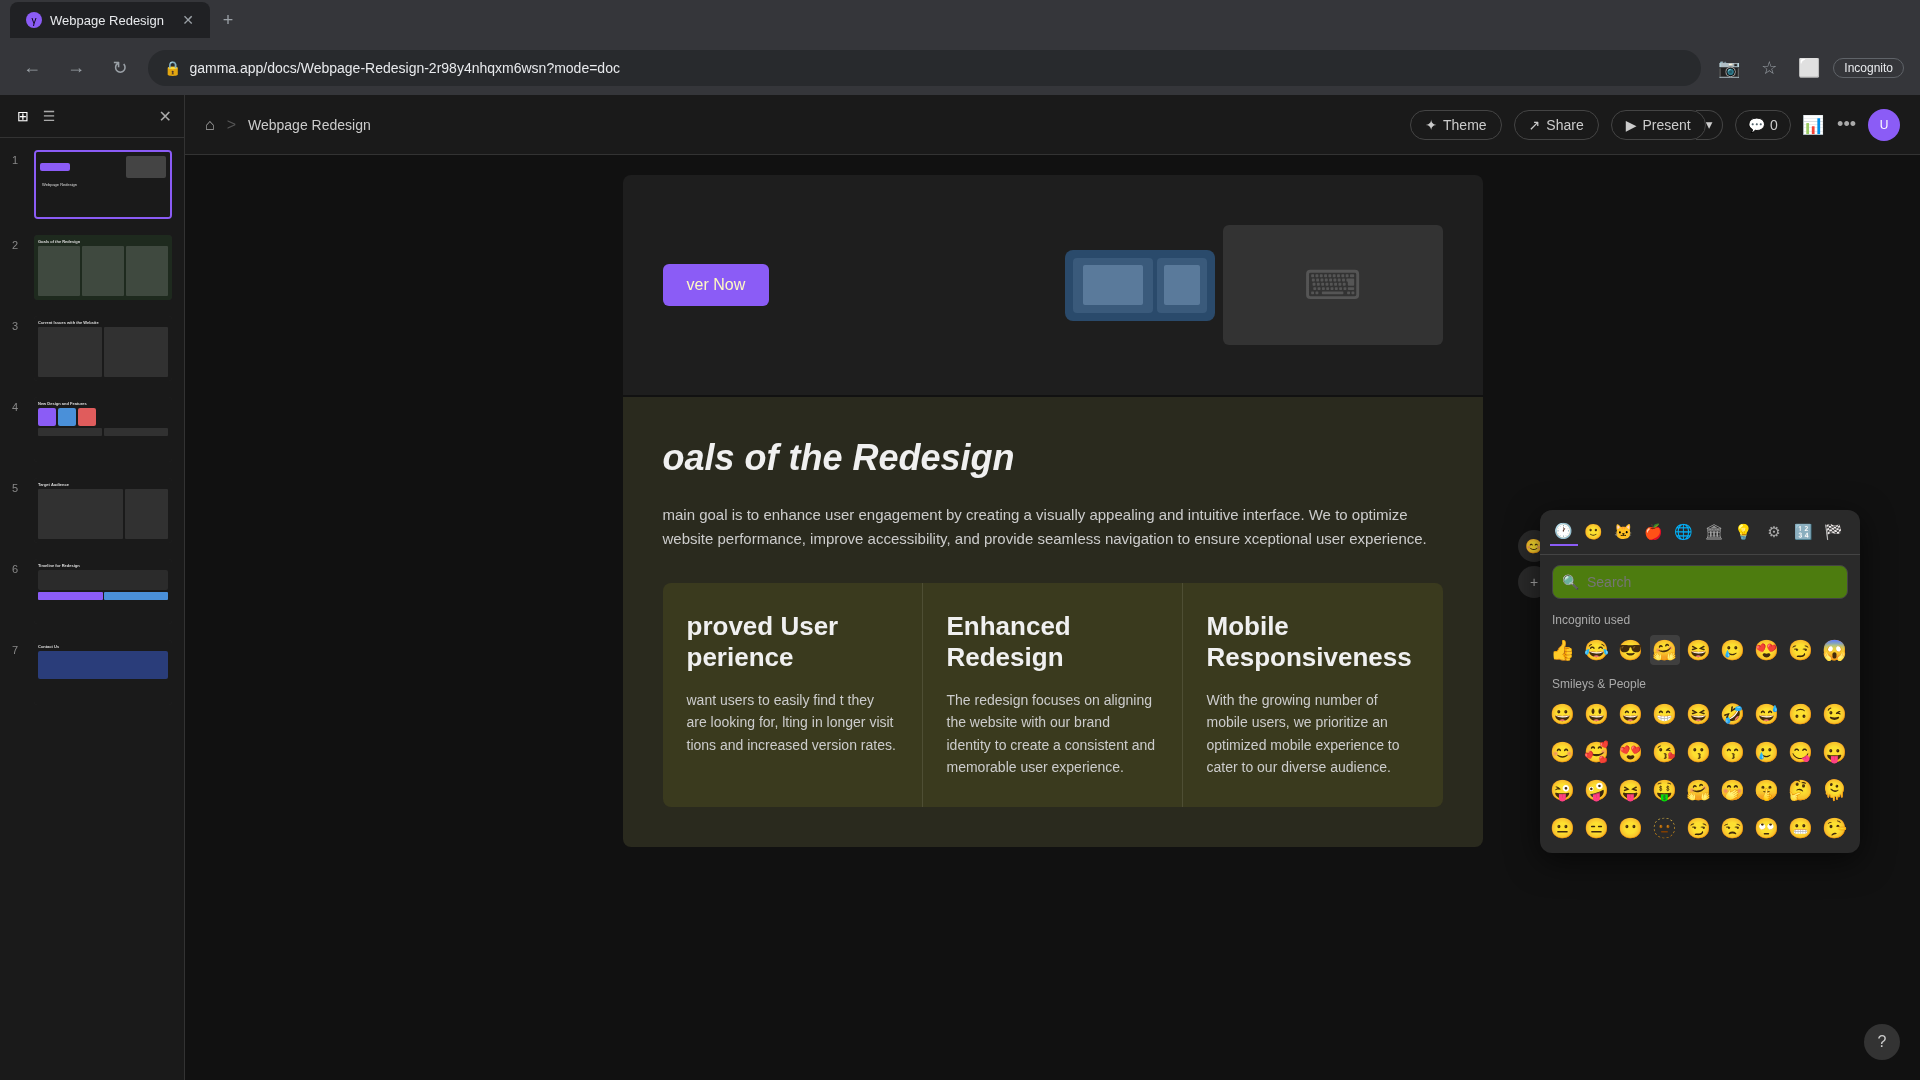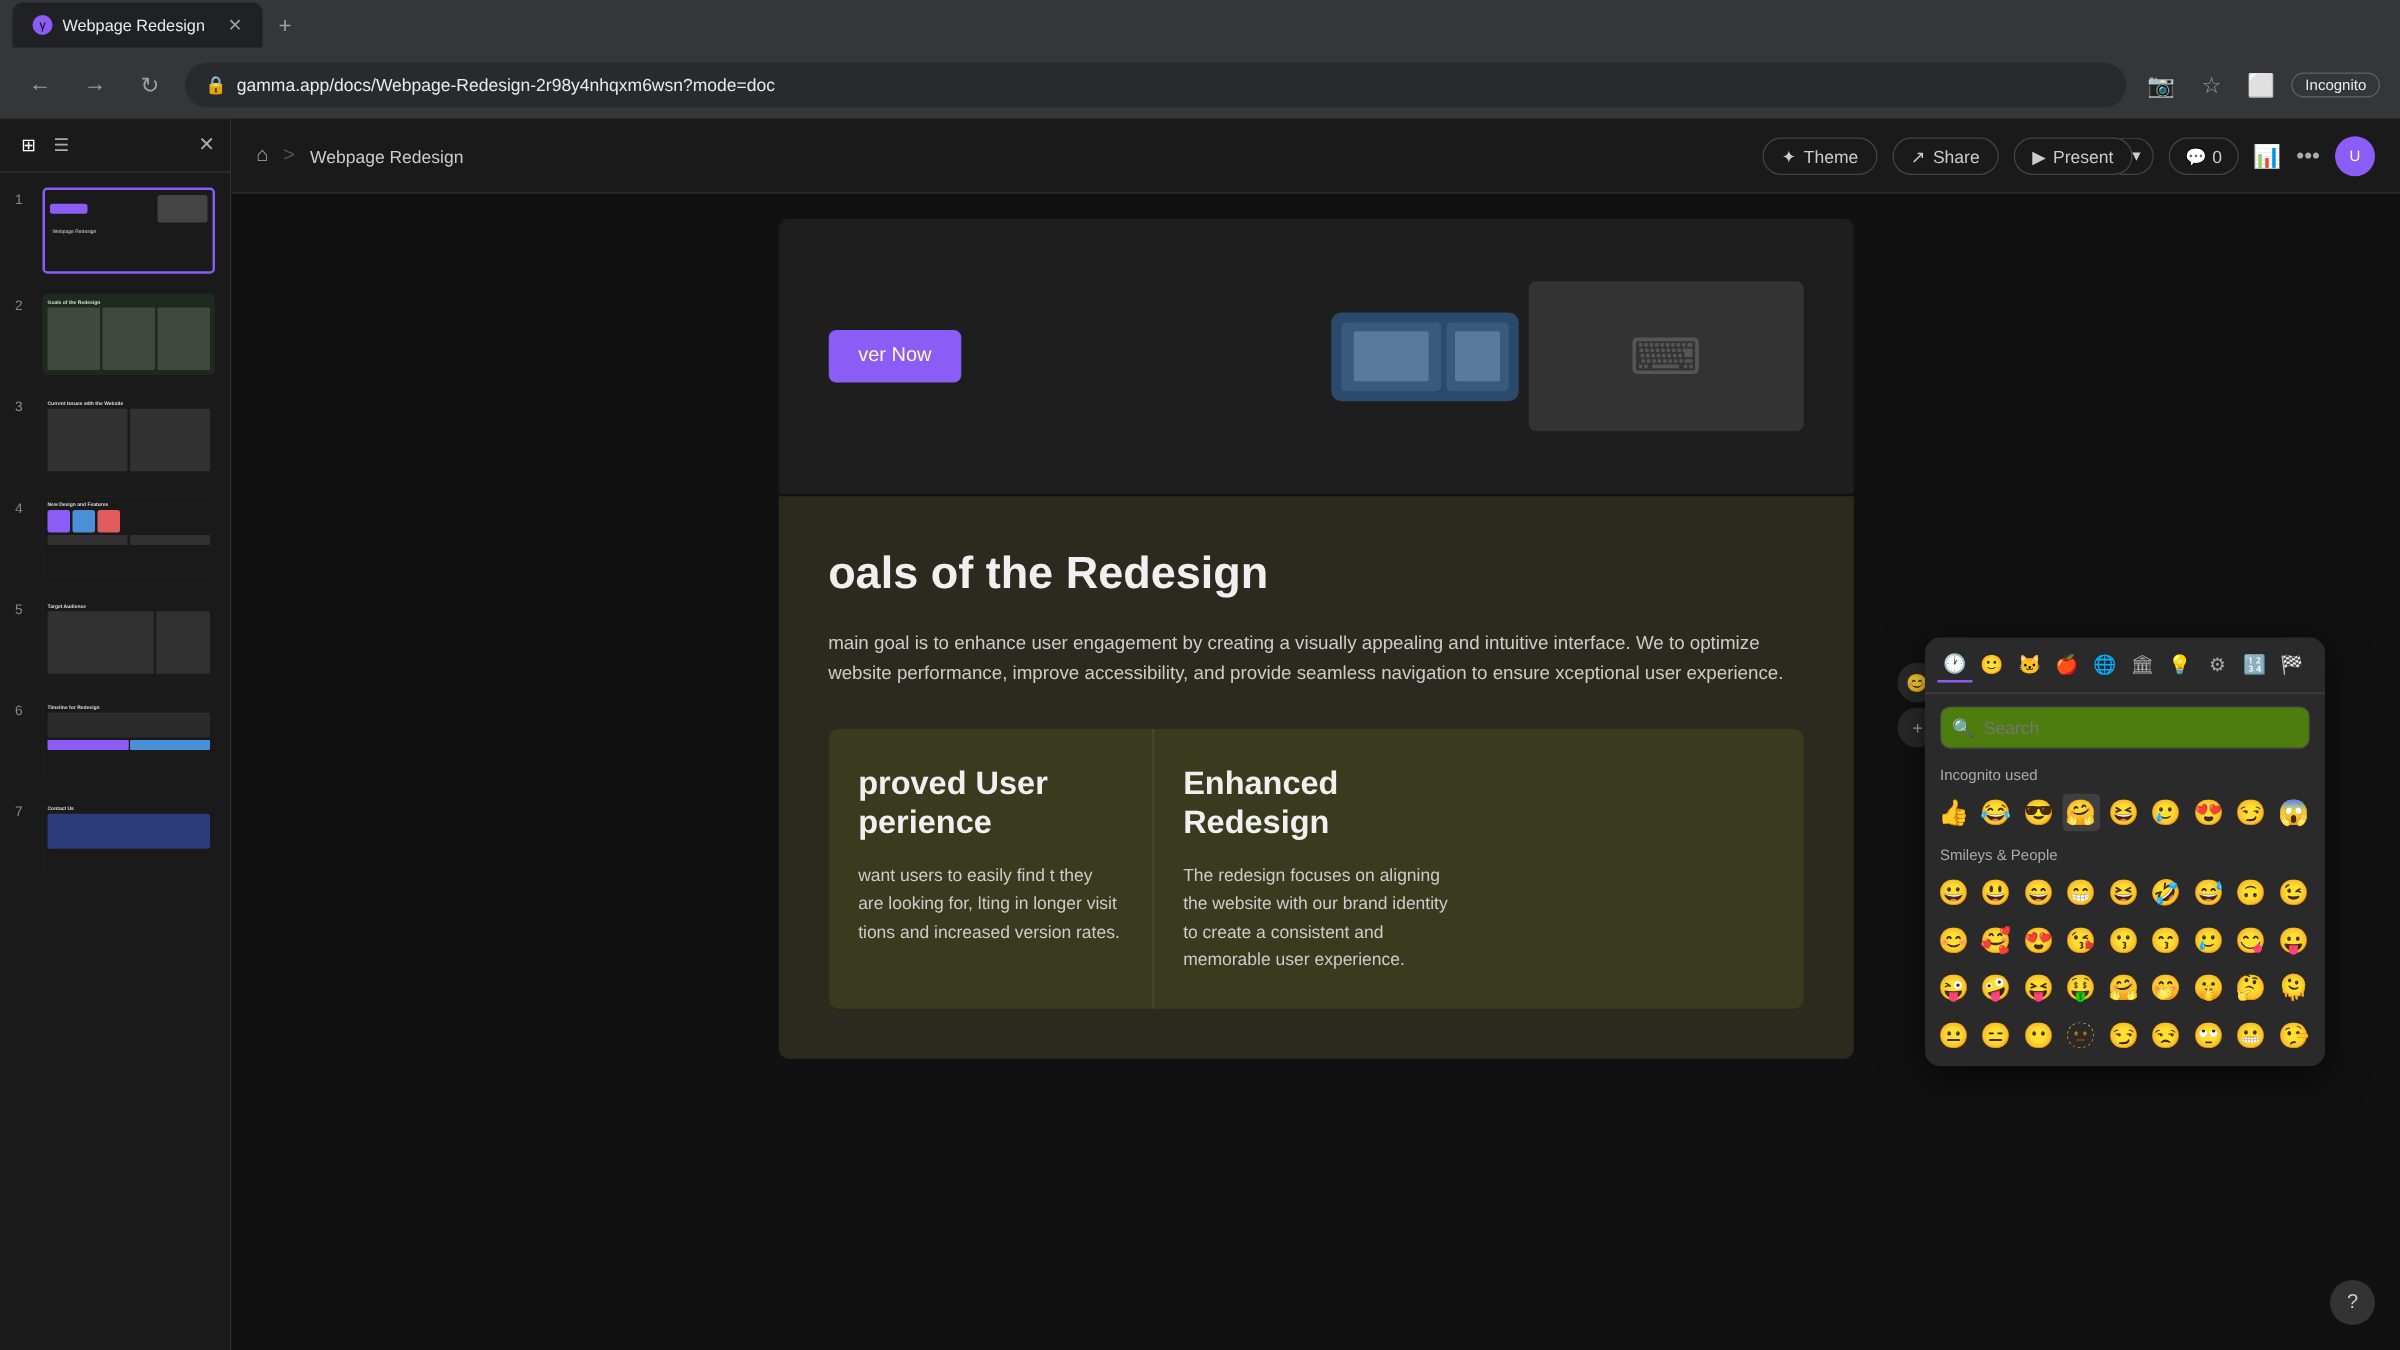--- a/index.html
+++ b/index.html
@@ -263,31 +263,35 @@
                 <div style="background:#5a7a9b;width:36px;height:40px;border-radius:2px;"></div>
               </div>
             </div>
             <div style="background:#333;border-radius:6px;width:220px;height:120px;overflow:hidden;display:flex;align-items:center;justify-content:center;">
               <div style="color:#555;font-size:40px;">⌨</div>
             </div>
           </div>
         </div>
 
         <div style="background:#2a2a1e;border-radius:0 0 8px 8px;padding:40px;margin-top:2px;">
-          <h1 style="color:#f0f0f0;font-size:36px;font-weight:700;margin-bottom:24px;">oals of the Redesign</h1>
+          <h1 style="color:#f0f0f0;font-size:36px;font-weight:700;margin-bottom:24px;font-style:italic;">oals of the Redesign</h1>
           <p style="color:#ccc;font-size:15px;line-height:1.6;margin-bottom:32px;">main goal is to enhance user engagement by creating a visually appealing and intuitive interface. We to optimize website performance, improve accessibility, and provide seamless navigation to ensure xceptional user experience.</p>
 
           <div class="features-grid">
             <div class="feature-card">
               <h3 class="feature-title">proved User perience</h3>
               <p class="feature-desc">want users to easily find t they are looking for, lting in longer visit tions and increased version rates.</p>
             </div>
             <div class="feature-card">
               <h3 class="feature-title">Enhanced Redesign</h3>
               <p class="feature-desc">The redesign focuses on aligning the website with our brand identity to create a consistent and memorable user experience.</p>
+            </div>
+            <div class="feature-card">
+              <h3 class="feature-title">Mobile Responsiveness</h3>
+              <p class="feature-desc">With the growing number of mobile users, we prioritize an optimized mobile experience to cater to our diverse audience.</p>
             </div>
           </div>
         </div>
 
       </div>
     </div>
   </div>
 
   <div style="position:absolute;right:370px;top:530px;display:flex;flex-direction:column;gap:4px;z-index:50;">
     <div style="width:32px;height:32px;background:#2a2a2a;border-radius:50%;display:flex;align-items:center;justify-content:center;cursor:pointer;color:#aaa;font-size:14px;">😊</div>

